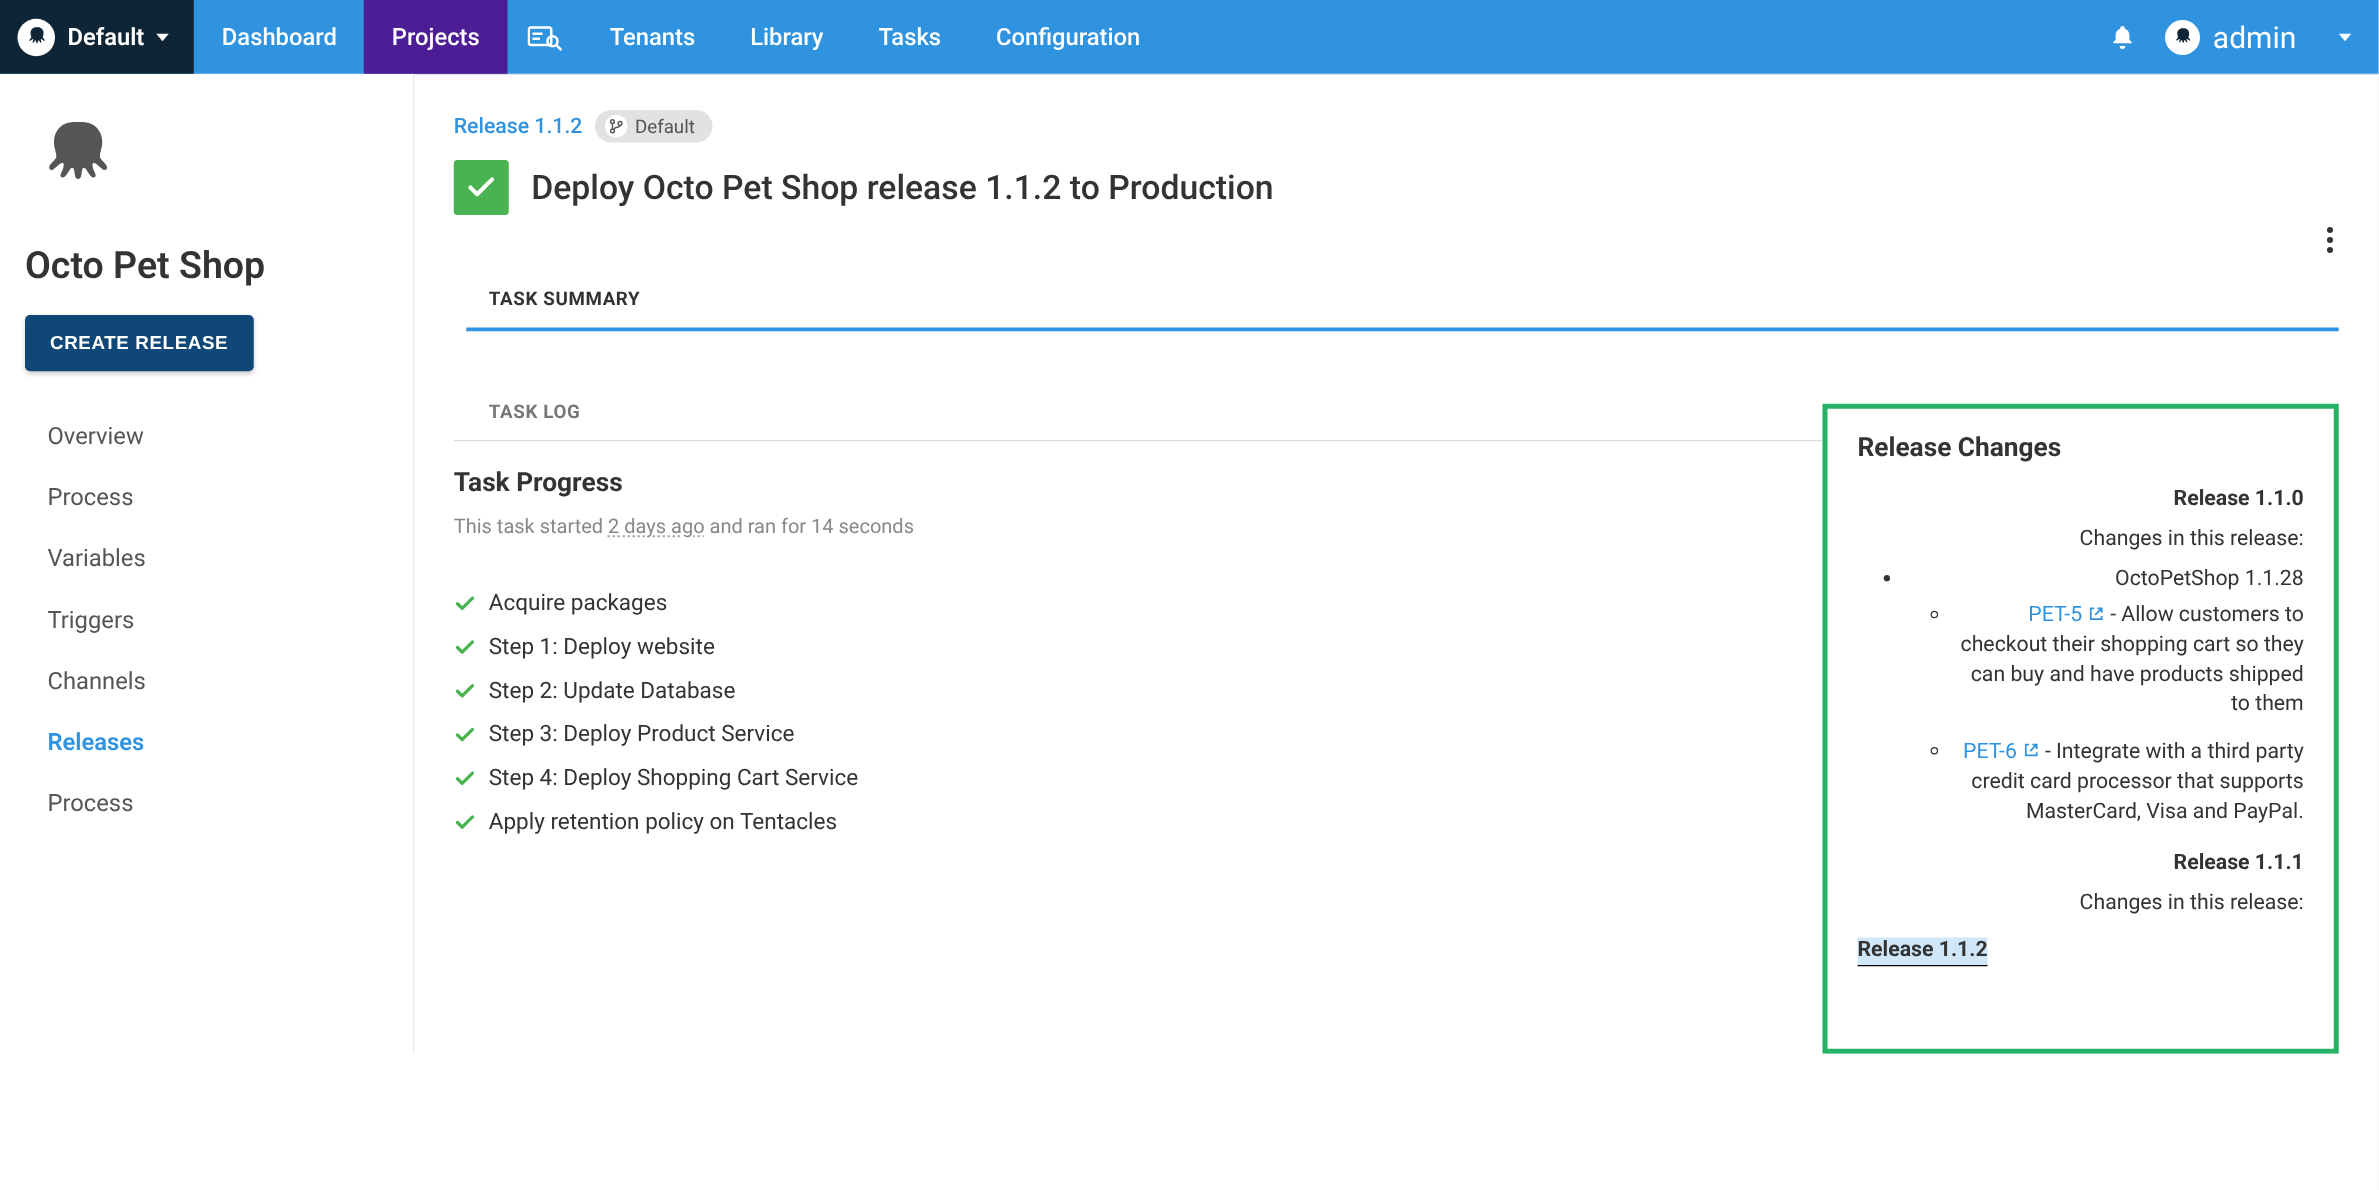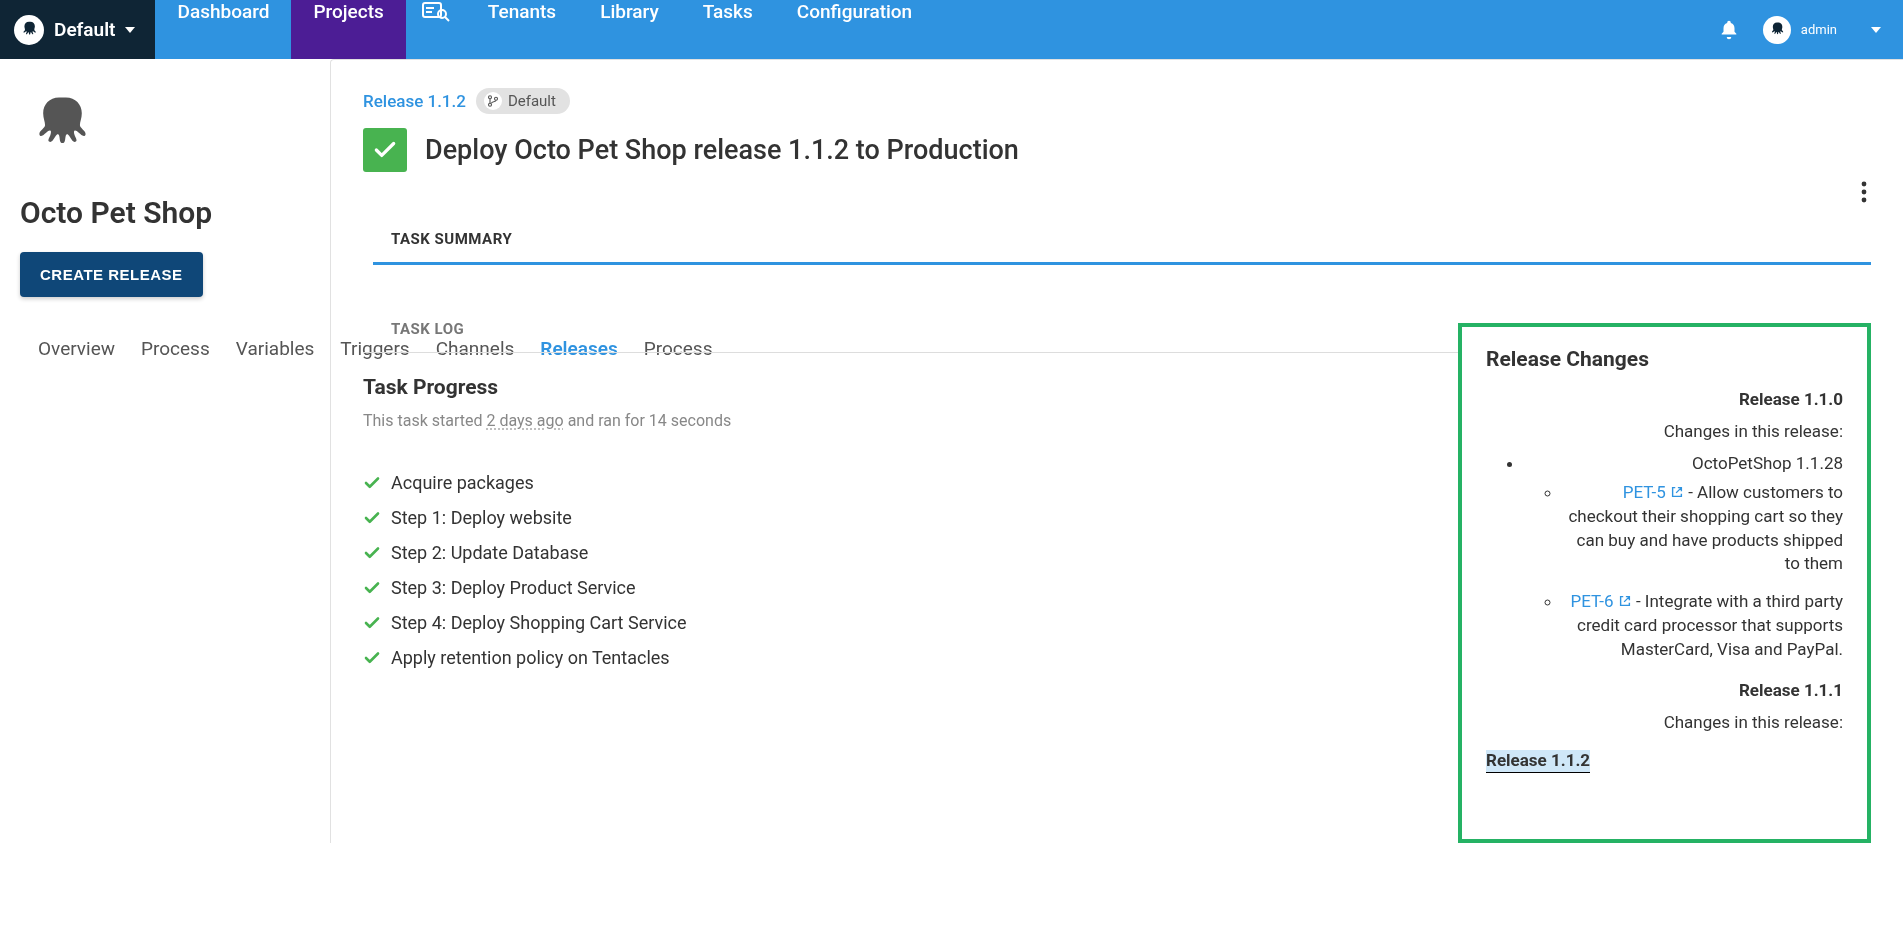--- a/index.html
+++ b/index.html
@@ -3,36 +3,36 @@
 <meta charset="utf-8">
 <style>
   * { box-sizing: border-box; margin: 0; padding: 0; }
   body { font-family: -apple-system, BlinkMacSystemFont, "Segoe UI", Roboto, Helvetica, Arial, sans-serif; background: #fff; color: #333; font-size: 16px; }
 
   
   .topnav { display: flex; height: 59px; background: #2f93e0; color: #fff; align-items: stretch; }
   .topnav .space-switch { background: #0f2535; display: flex; align-items: center; padding: 0 20px 0 14px; gap: 10px; font-weight: 600; font-size: 19px; cursor: pointer; }
   .octo-logo { width: 30px; height: 30px; border-radius: 50%; background: #fff; display:flex; align-items:center; justify-content:center; }
   .octo-logo svg { width:22px; height:22px; }
-  .nav-item { display: flex; padding: 0 22px; font-size: 19px; font-weight: 500; cursor: pointer; color:#fff; }
+  .nav-item { display: flex; align-items: center; padding: 0 22px; font-size: 19px; font-weight: 500; cursor: pointer; color:#fff; }
   .nav-item.active { background: #4c1d95; }
   .nav-spacer { flex: 1; }
   .nav-icon { display:flex; align-items:center; justify-content:center; width:48px; cursor:pointer; }
-  .nav-user { display:flex; align-items:center; gap:10px; padding:0 22px 0 10px; font-size:13px; cursor:pointer; }
+  .nav-user { display:flex; align-items:center; gap:10px; padding:0 22px 0 10px; font-size:24px; cursor:pointer; }
   .avatar { width:28px; height:28px; border-radius:50%; background:#fff; display:flex; align-items:center; justify-content:center; }
   .avatar svg { width:20px; height:20px; }
   .caret-down { width:0; height:0; border-left:5px solid transparent; border-right:5px solid transparent; border-top:6px solid #fff; }
 
   
   .page { display:flex; }
   .sidebar { width:330px; padding: 28px 20px 20px 20px; }
   .project-logo { width: 78px; height: 78px; display:flex; align-items:center; justify-content:center; margin-bottom: 30px; }
   .project-title { font-size: 30px; font-weight:600; color:#333; margin-bottom: 22px; }
   .create-release-btn { background:#0f4778; color:#fff; border:none; padding:14px 20px; font-size:15px; font-weight:700; letter-spacing:0.5px; border-radius:4px; cursor:pointer; box-shadow:0 2px 4px rgba(0,0,0,0.2); }
-  .sidebar-nav { margin-top: 40px; display:flex; flex-direction:row; gap: 26px; padding-left: 18px; }
+  .sidebar-nav { margin-top: 40px; display:flex; flex-direction:column; gap: 26px; padding-left: 18px; }
   .sidebar-nav .sitem { font-size:19px; color:#555; cursor:pointer; }
   .sidebar-nav .sitem.active { color:#2f93e0; font-weight:600; }
 
   
   .main { flex:1; border-left:1px solid #e1e1e1; border-top:1px solid #e1e1e1; min-height: 720px; position:relative; padding: 28px 32px 0 32px; border-radius: 4px 0 0 0; }
   .release-chip-row { display:flex; align-items:center; gap:10px; }
   .release-link { color:#2f93e0; font-size:17px; font-weight:500; }
   .channel-chip { display:inline-flex; align-items:center; gap:6px; background:#e2e2e2; border-radius:16px; padding:4px 14px 4px 8px; font-size:15px; color:#555; }
   .channel-chip .branch-ico { width:18px; height:18px; border-radius:50%; background:#fff; display:flex; align-items:center; justify-content:center; }
 

